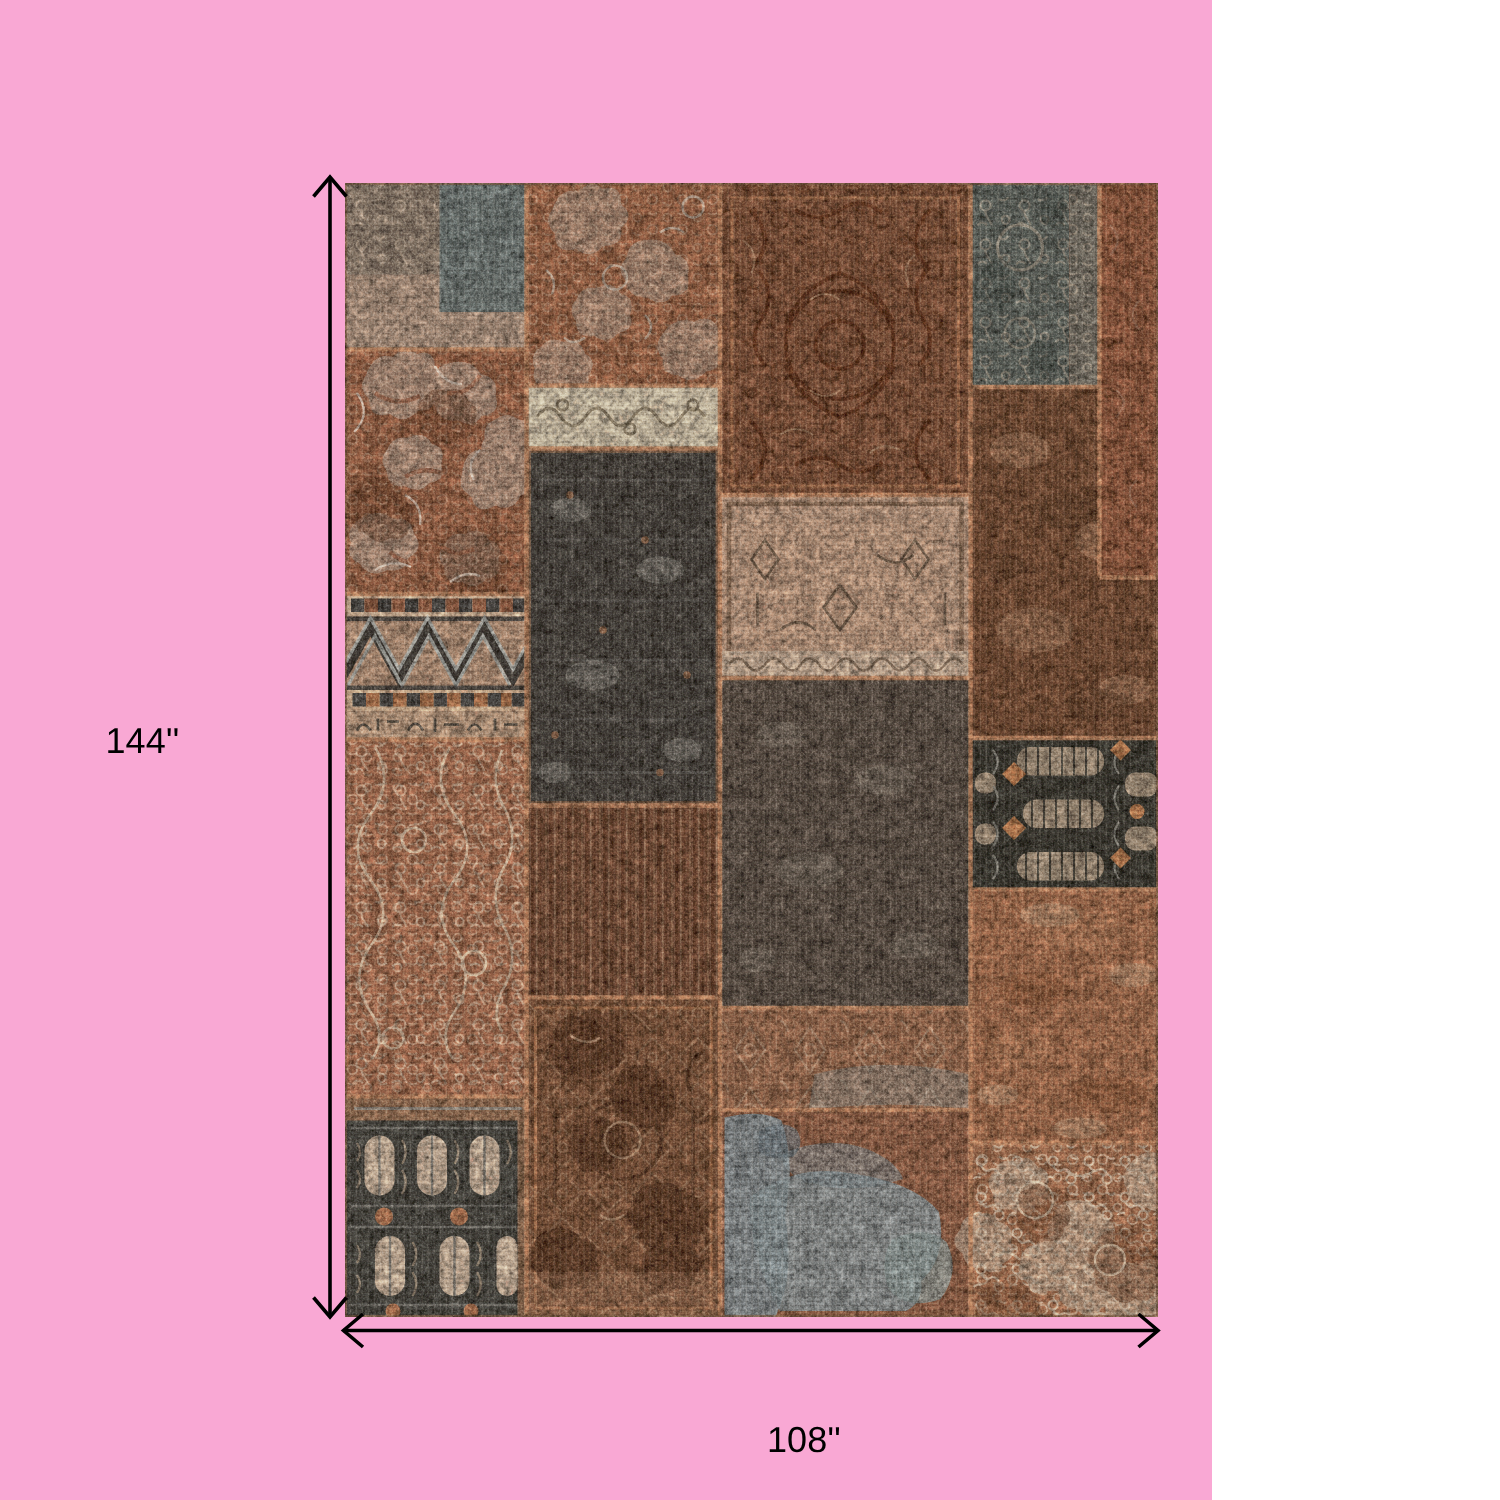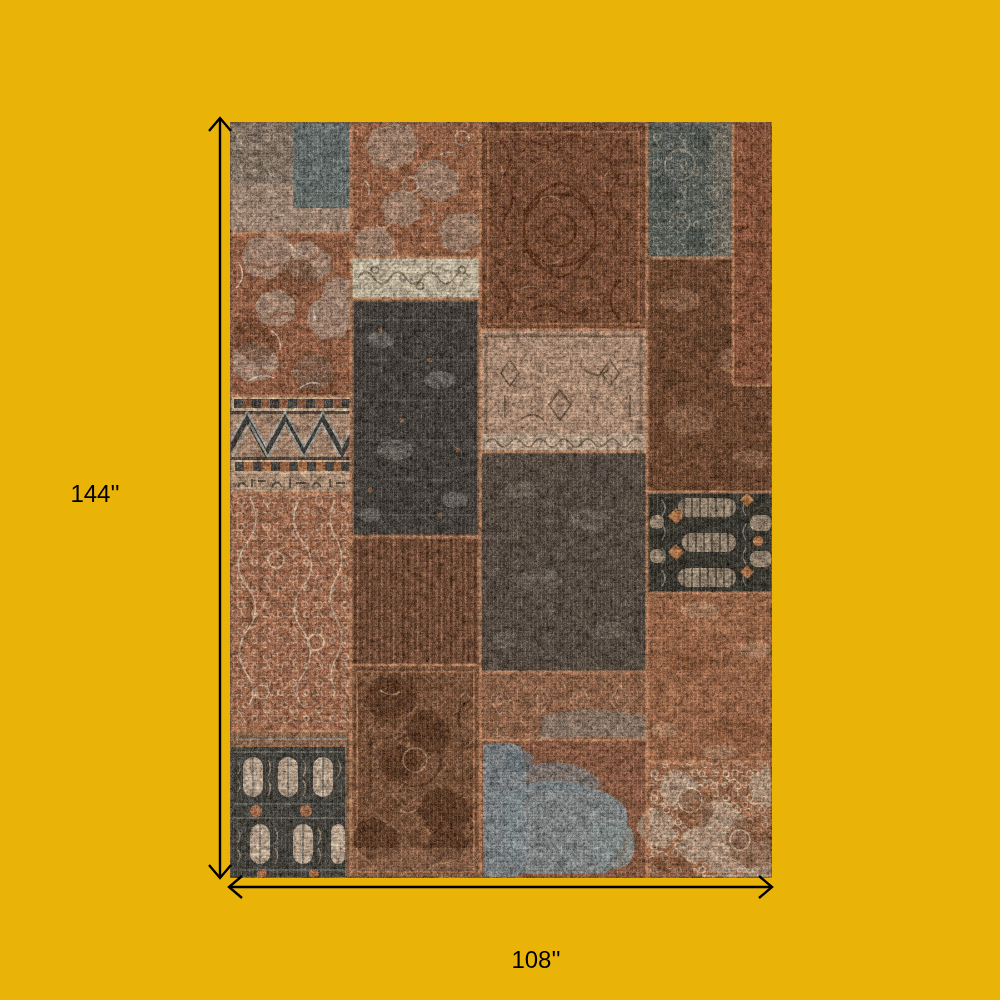--- a/index.html
+++ b/index.html
@@ -1,16 +1,16 @@
 <!DOCTYPE html>
 <html><head>
 <meta charset="utf-8">
 <style>
   html,body{margin:0;padding:0;background:#ffffff;}
-  .page{position:relative;width:1000px;height:1000px;background:#eab308;
+  .page{position:relative;width:808px;height:1000px;background:#f9a8d4;
         font-family:"Liberation Sans", sans-serif;}
   svg{position:absolute;top:0;left:0;}
 </style>
 </head>
 <body>
 <div class="page">
 
 <svg width="1000" height="1000" viewBox="0 0 1000 1000">
 <defs>
   <clipPath id="rugclip">

